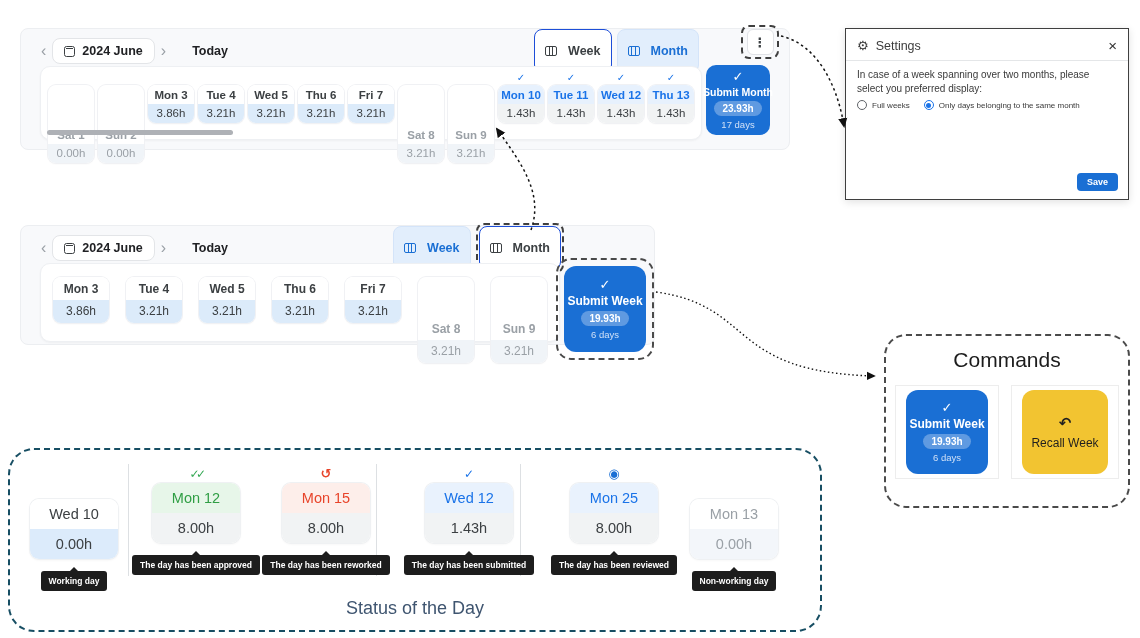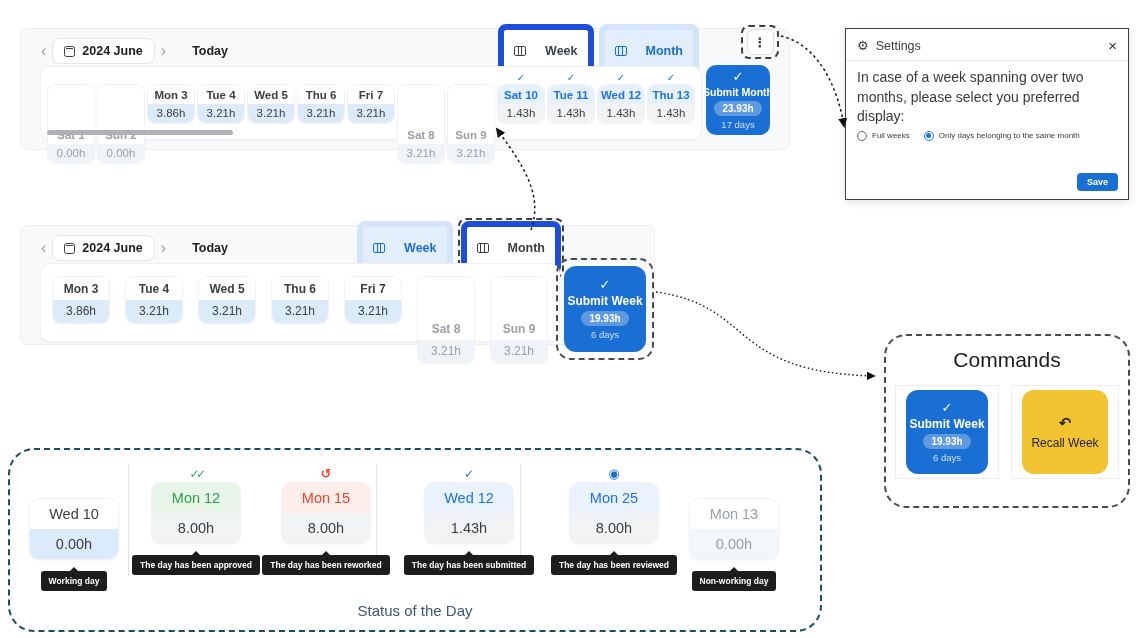--- a/index.html
+++ b/index.html
@@ -14,21 +14,21 @@
   #week-panel{left:20px;top:225px;width:635px;height:120px;}
 
   .panel-header{position:absolute;left:14px;top:7px;right:12px;height:30px;display:flex;align-items:center;}
   .chev{font-size:16px;color:#9aa0a6;padding:0 6px;line-height:1;}
   .month-sel{display:flex;align-items:center;gap:7px;background:#fff;border:1px solid #e3e5e8;
              border-radius:8px;padding:5px 11px;font-size:12.5px;font-weight:700;color:#202124;}
   .cal-icon{display:inline-block;width:11px;height:11px;border:1.6px solid #3c4043;border-radius:2.5px;position:relative;}
   .cal-icon::before{content:"";position:absolute;left:1px;right:1px;top:1.2px;height:1.8px;background:#3c4043;}
   .today-btn{margin-left:20px;font-size:12.5px;font-weight:700;color:#202124;}
   .toggle-group{margin-left:auto;margin-right:78px;display:flex;gap:5px;align-items:center;}
-  .toggle{display:flex;align-items:center;gap:19px;background:#fff;border:6px solid #1d4ed8;
+  .toggle{display:flex;align-items:center;gap:11px;background:#fff;border:1px solid #1d4ed8;
           border-radius:8px;padding:14px 10px;font-size:12.5px;font-weight:700;color:#3c4043;}
   .toggle.sel{background:#e2eefc;border-color:#d4e4f9;color:#1a6fd4;}
   .cols-icon{display:inline-block;width:12px;height:10px;border:1.5px solid currentColor;border-radius:2px;
        background:linear-gradient(currentColor,currentColor) 2.6px 0/1.4px 100% no-repeat,
                   linear-gradient(currentColor,currentColor) 6.1px 0/1.4px 100% no-repeat;}
   .annot-inline{border:2px dashed #3f3f3f;border-radius:8px;padding:1px;display:inline-flex;}
 
   
   .days-card{position:absolute;background:#fff;border:1px solid #eef0f3;border-radius:10px;
              box-shadow:0 1px 2px rgba(60,64,67,.05);}
@@ -73,21 +73,21 @@
              font-size:13px;font-weight:700;color:#3c4043;line-height:1;}
 
   
   #settings-popup{position:absolute;left:845px;top:28px;width:284px;height:172px;background:#fff;
                   border:1.6px solid #3f3f3f;box-shadow:0 2px 8px rgba(0,0,0,.12);}
   .sp-header{display:flex;align-items:center;padding:9px 11px 7px;border-bottom:1px solid #e4e6e8;}
   .sp-gear{font-size:13px;color:#3a3a3a;margin-right:7px;line-height:1;}
   .sp-title{font-size:12.5px;color:#3c3c3c;font-weight:500;}
   .sp-close{margin-left:auto;font-size:15px;color:#333;line-height:1;}
   .sp-body{padding:7px 11px;}
-  .sp-desc{font-size:14px;line-height:1.4;color:#3a3a3a;margin:0 0 4px;}
+  .sp-desc{font-size:10px;line-height:1.4;color:#3a3a3a;margin:0 0 4px;}
   .sp-options{display:flex;gap:14px;align-items:center;}
   .sp-option{display:flex;gap:5px;align-items:center;font-size:8px;color:#3a3a3a;}
   .radio{width:10px;height:10px;border:1.3px solid #5f6368;border-radius:50%;display:inline-block;position:relative;flex:none;}
   .radio.sel{border-color:#1a73e8;}
   .radio.sel::after{content:"";position:absolute;inset:1.5px;background:#1a73e8;border-radius:50%;}
   .sp-save{position:absolute;right:10px;bottom:8px;background:#1a6fd4;color:#fff;font-size:9px;
            font-weight:700;padding:4px 10px;border-radius:4px;}
 
   
   #commands-box{position:absolute;left:884px;top:334px;width:246px;height:174px;background:#fff;
@@ -127,21 +127,21 @@
   .status-card.submitted .status-icon{color:#1a73e8;}
   .status-card.reviewed .s-day{color:#1a73e8;background:#e9f2fd;}
   .status-card.reviewed .status-icon{color:#1a6fd4;font-size:13px;}
   .status-card.nonworking .s-day{color:#9aa0a6;}
   .status-card.nonworking .s-hours{color:#9aa0a6;background:#f3f6fa;}
   .tip{margin-top:12px;background:#1d1d1d;color:#fff;font-size:8.5px;font-weight:700;
        padding:5px 8px;border-radius:3px;position:relative;white-space:nowrap;}
   .tip::before{content:"";position:absolute;top:-4px;left:50%;margin-left:-4px;
        border-left:4px solid transparent;border-right:4px solid transparent;border-bottom:4px solid #1d1d1d;}
   .status-caption{position:absolute;left:0;right:0;bottom:11px;text-align:center;
-                  font-size:15px;color:#3f5570;}
+                  font-size:18px;color:#3f5570;}
   .vline{position:absolute;top:14px;height:112px;width:1px;background:#dde0e3;}
   .uline{position:absolute;top:122px;height:1px;background:#dadde0;width:104px;}
 
   
   #arrows{position:absolute;left:0;top:0;pointer-events:none;z-index:50;}
   .dot{fill:none;stroke:#111;stroke-width:1.5;stroke-dasharray:2.5 3;}
   .dot2{fill:none;stroke:#111;stroke-width:1.4;stroke-dasharray:1.5 2.6;}
 </style>
 </head>
 <body>
@@ -234,21 +234,21 @@
       <div class="day-cell weekend">
         <span class="chip-check">✓</span>
         <div class="day-chip">
           <div class="chip-day">Sun 9</div>
           <div class="chip-hours">3.21h</div>
         </div>
       </div>
       <div class="day-cell submitted">
         <span class="chip-check">✓</span>
         <div class="day-chip">
-          <div class="chip-day">Sat 10</div>
+          <div class="chip-day">Mon 10</div>
           <div class="chip-hours">1.43h</div>
         </div>
       </div>
       <div class="day-cell submitted">
         <span class="chip-check">✓</span>
         <div class="day-chip">
           <div class="chip-day">Tue 11</div>
           <div class="chip-hours">1.43h</div>
         </div>
       </div>

